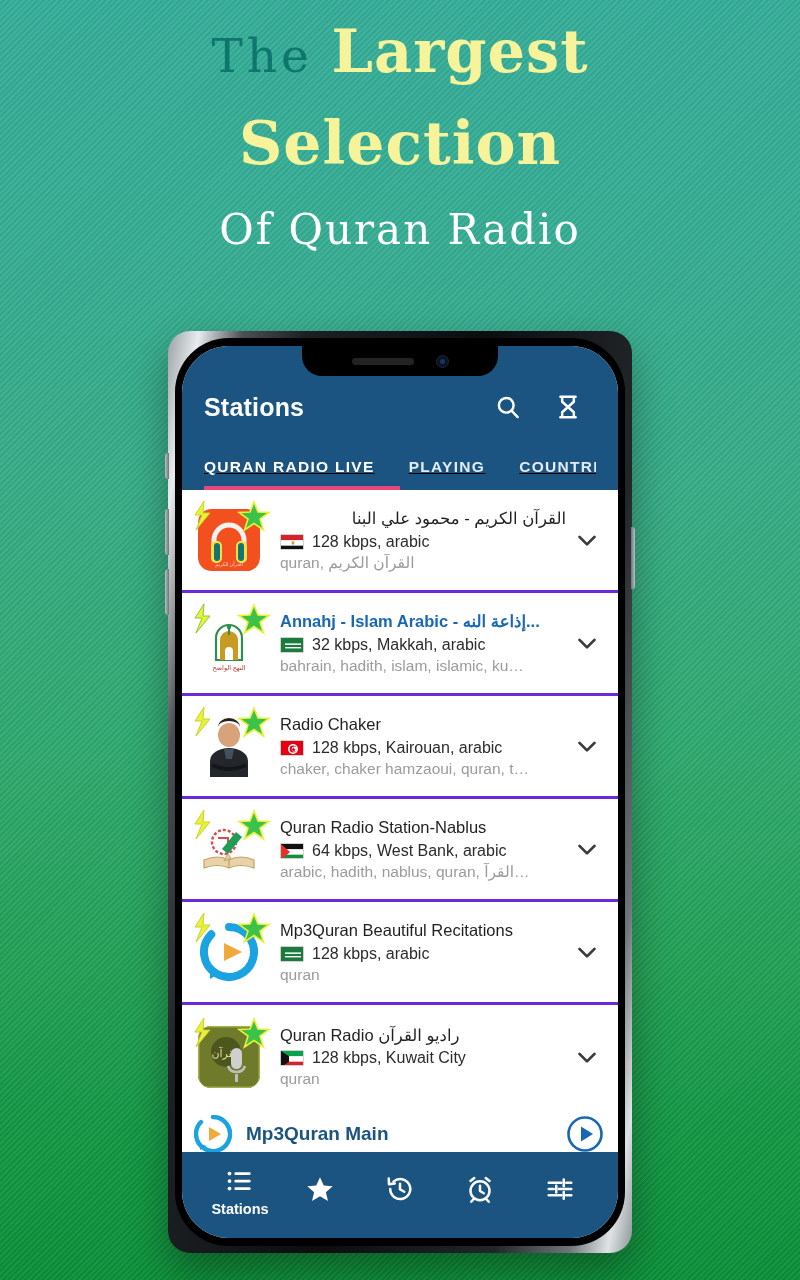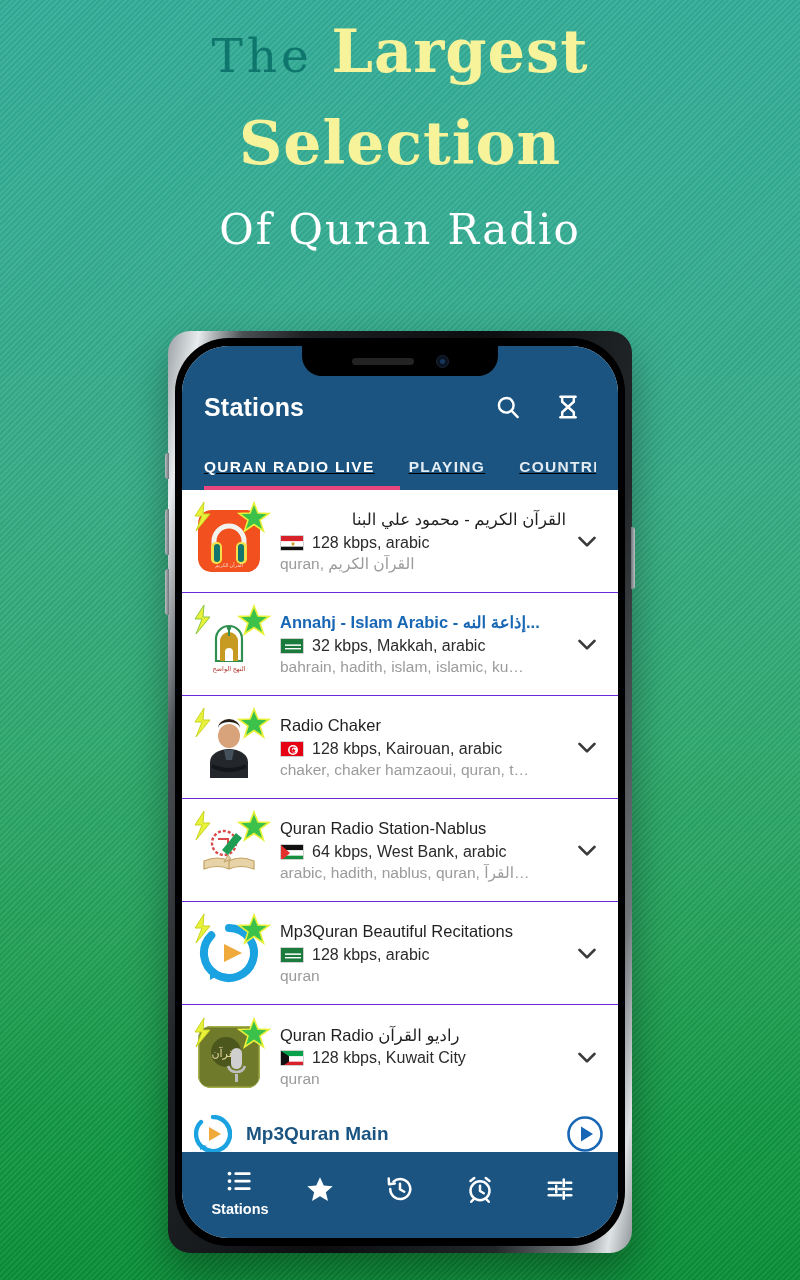--- a/index.html
+++ b/index.html
@@ -67,21 +67,21 @@
   .icn{ width:28px; height:28px; display:block;}
   .tabs{ display:flex; align-items:flex-end; height:52px; margin-top:8px; position:relative; overflow:hidden;text-decoration:underline;}
   .tab{ color:#ffffff; font-size:15.5px; font-weight:700; letter-spacing:1.3px;
         padding:0 0 14px 0; white-space:nowrap;}
   .tab + .tab{ margin-left:34px;}
   .tab.inactive{ color:#e3ecf3;}
   .tab-underline{ position:absolute; left:0; bottom:0; width:196px; height:4px; background:#e8467c;}
 
   
   .list{ flex:1 1 auto; background:#fff; overflow:hidden;}
-  .row{ display:flex; align-items:center; padding:9px 10px 9px 10px; border-bottom:1px solid #6d28d9;
+  .row{ display:flex; align-items:center; padding:9px 10px 9px 10px; border-bottom:3px solid #6d28d9;
         height:103px;}
   .thumb{ width:78px; height:78px; flex:0 0 78px; position:relative; margin-right:10px;}
   .thumb .art{ position:absolute; left:6px; top:8px; width:62px; height:62px; border-radius:13px; overflow:hidden;}
   .bolt{ position:absolute; left:-2px; top:-2px; width:34px; height:34px; z-index:3;}
   .star{ position:absolute; right:-1px; top:-2px; width:34px; height:34px; z-index:3;}
   .meta{ flex:1 1 auto; min-width:0; padding-right:6px;}
   .t-title{ font-size:16.5px; color:#1f1f1f; line-height:1.28; white-space:nowrap; overflow:hidden; text-overflow:ellipsis;}
   .t-title.link{ color:#1867b5; font-weight:700;}
   .t-title.rtl{ direction:rtl; text-align:right;}
   .t-sub{ display:flex; align-items:center; gap:8px; margin-top:3px; font-size:16px; color:#2b2b2b;}

